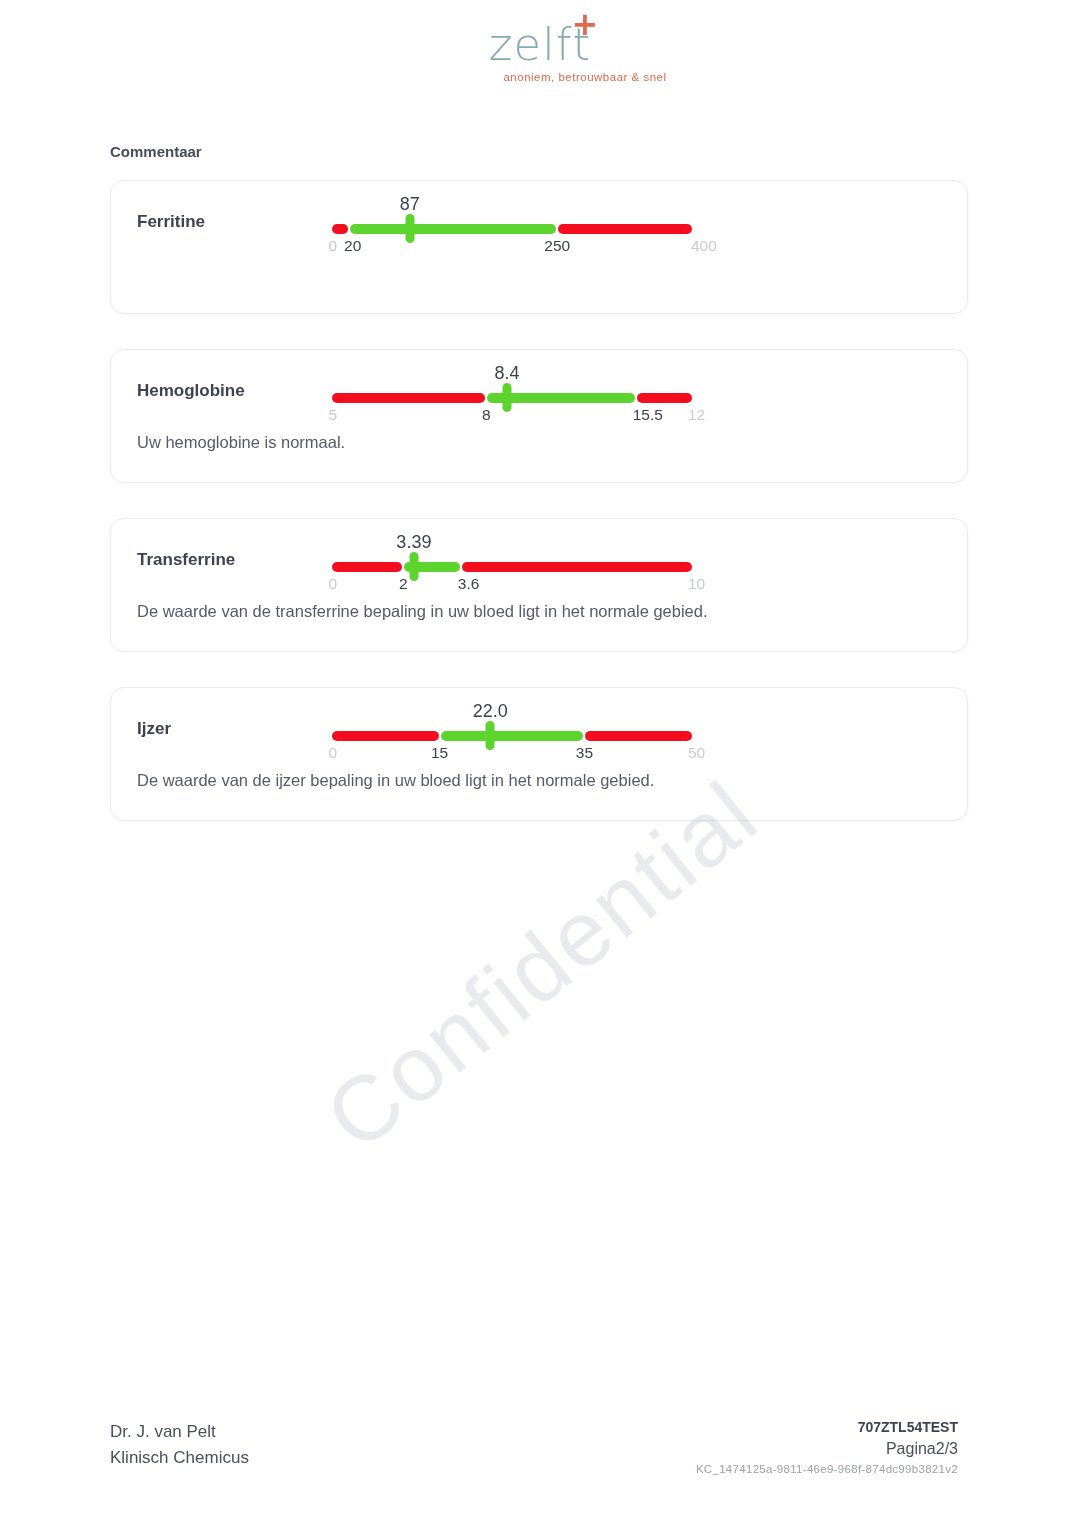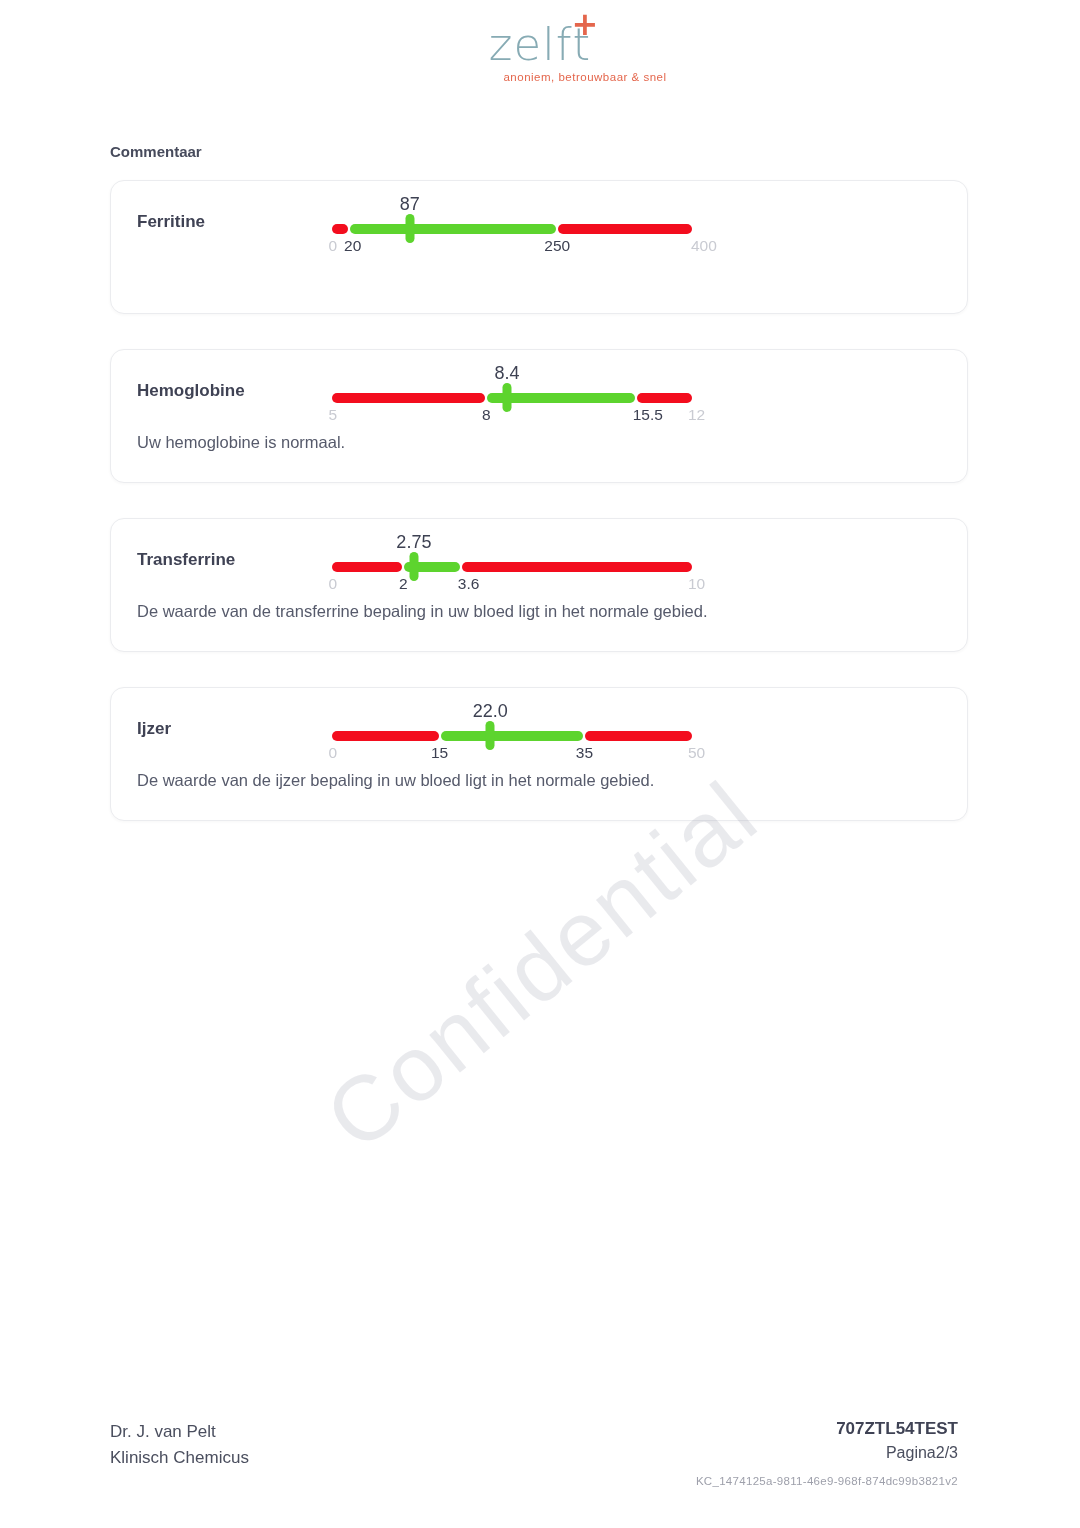--- a/index.html
+++ b/index.html
@@ -139,23 +139,23 @@
     font-size: 17px;
     color: #4a4e5e;
     line-height: 26px;
   }
   .footer-right {
     position: absolute;
     right: 122px;
     top: 1419px;
     text-align: right;
   }
-  .footer-code { font-size: 17px; font-weight: bold; color: #3f4254; }
+  .footer-code { font-size: 14px; font-weight: bold; color: #3f4254; }
   .footer-page { margin-top: 5px; font-size: 16px; color: #4a4e5e; }
-  .footer-ref { margin-top: 13px; font-size: 11.5px; letter-spacing: 0.3px; color: #9ea0ab; }
+  .footer-ref { margin-top: 5px; font-size: 11.5px; letter-spacing: 0.3px; color: #9ea0ab; }
 </style>
 </head>
 <body>
 
 <div class="page">
 
   <header class="logo-wrap">
     <div class="logo-text"><span>zelf</span><span class="logo-t"><span>t</span><span class="logo-plus">+</span></span></div>
     <div class="tagline">anoniem, betrouwbaar &amp; snel</div>
   </header>
@@ -198,21 +198,21 @@
             <span class="tick" style="left: 87.5%;">15.5</span>
             <span class="tick muted" style="left: 101%;">12</span>
           </div>
     </div>
     <p class="desc">Uw hemoglobine is normaal.</p>
   </section>
 
   <section class="card">
     <div class="card-title">Transferrine</div>
     <div class="chart">
-      <div class="value-label" style="left: 22.9%;">2.75</div>
+      <div class="value-label" style="left: 22.9%;">3.39</div>
       <div class="track">
             <div class="seg" style="left: calc(0% + 1px); width: calc(20% - 2px); background: rgb(243, 13, 30);"></div>
             <div class="seg" style="left: calc(20% + 1px); width: calc(16% - 2px); background: rgb(93, 212, 46);"></div>
             <div class="seg" style="left: calc(36% + 1px); width: calc(64% - 2px); background: rgb(243, 13, 30);"></div>
           </div>
       <div class="marker" style="left: 22.9%; background: rgb(93, 212, 46);"></div>
       <div class="ticks">
             <span class="tick muted" style="left: 0.5%;">0</span>
             <span class="tick" style="left: 20%;">2</span>
             <span class="tick" style="left: 38%;">3.6</span>

